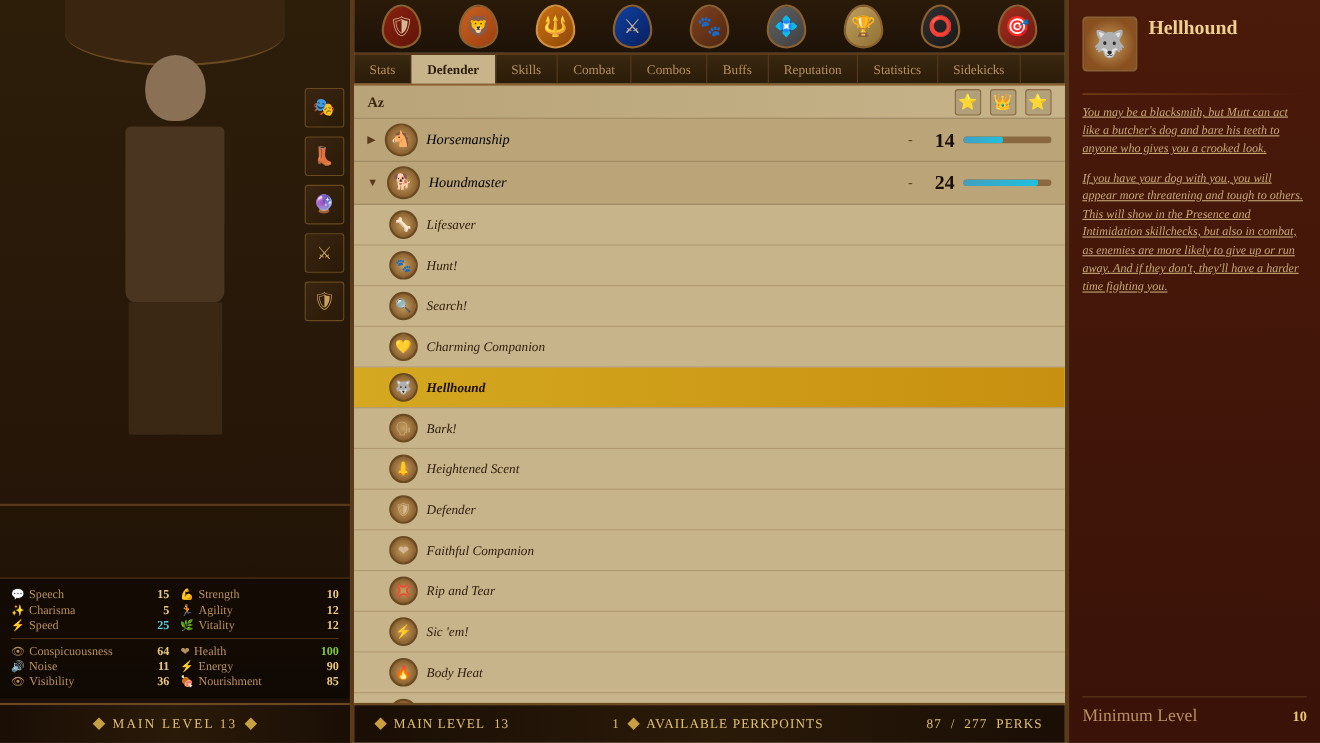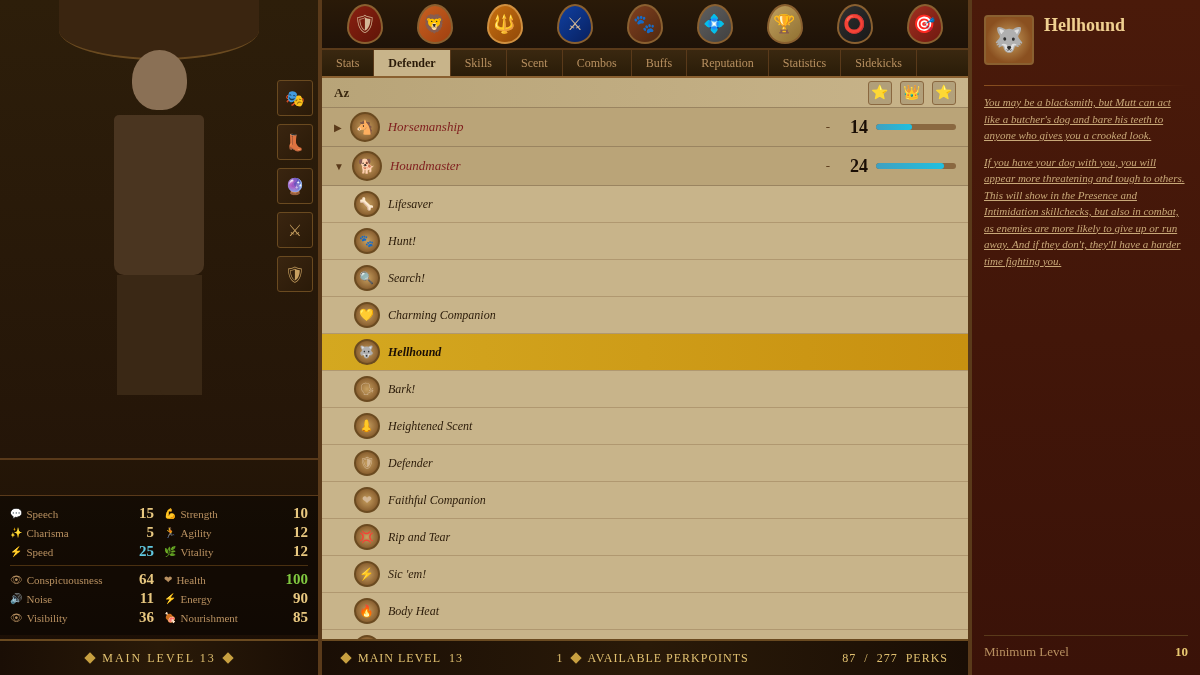--- a/index.html
+++ b/index.html
@@ -159,21 +159,21 @@
       gap: 4px;
     }
 
     .stat-icon {
       font-size: 10px;
     }
 
     .stat-val {
       color: #e8c880;
       font-weight: bold;
-      font-size: 15px;
+      font-size: 11px;
     }
 
     .stat-val.highlight { color: #60c8e0; }
     .stat-val.green { color: #80c840; }
 
     .stats-divider {
       height: 1px;
       background: #4a3010;
       margin: 4px 0;
     }
@@ -362,21 +362,21 @@
       border: 2px solid #6a4a20;
       display: flex;
       align-items: center;
       justify-content: center;
       font-size: 14px;
     }
 
     .skill-group-name {
       flex: 1;
       font-size: 13px;
-      color: #7f1d1d;
+      color: #000000;
       font-style: italic;
     }
 
     .skill-group-dash {
       color: #5a3a1a;
       font-size: 13px;
     }
 
     .skill-group-level {
       font-size: 18px;
@@ -509,21 +509,21 @@
     .detail-footer {
       margin-top: auto;
       display: flex;
       justify-content: space-between;
       align-items: center;
       padding-top: 8px;
       border-top: 1px solid #5a3a1a;
     }
 
     .min-level-label {
-      font-size: 13px;
+      font-size: 16px;
       color: #b89060;
     }
 
     .min-level-val {
       font-size: 13px;
       color: #e8c870;
       font-weight: bold;
     }
   </style>
 </head>
@@ -696,21 +696,21 @@
       </div>
       <div class="tab-icon-item">
         <div class="tab-icon-shield shield-red2">🎯</div>
       </div>
     </div>
 
     <div class="text-tabs-bar">
       <div class="text-tab">Stats</div>
       <div class="text-tab active">Defender</div>
       <div class="text-tab">Skills</div>
-      <div class="text-tab">Scent</div>
+      <div class="text-tab">Combat</div>
       <div class="text-tab">Combos</div>
       <div class="text-tab">Buffs</div>
       <div class="text-tab">Reputation</div>
       <div class="text-tab">Statistics</div>
       <div class="text-tab">Sidekicks</div>
     </div>
 
     <div class="filter-bar">
       <span class="filter-az">Az</span>
       <div class="filter-spacer"></div>

